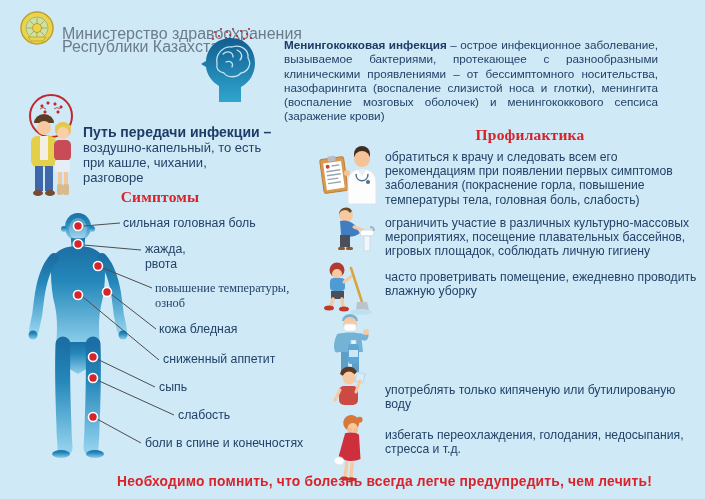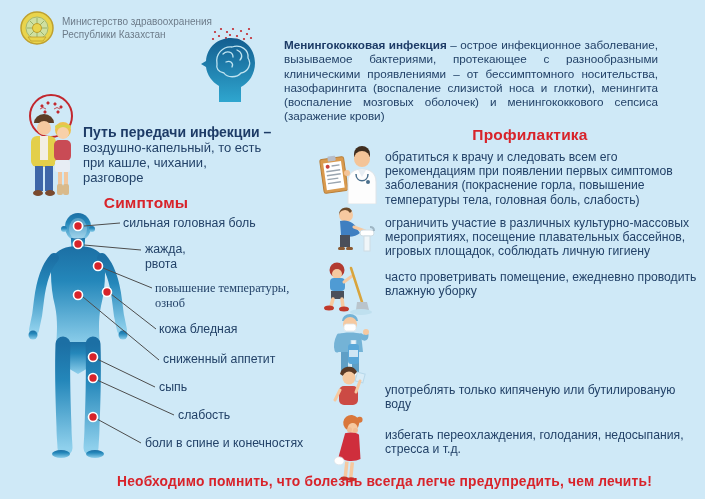--- a/index.html
+++ b/index.html
@@ -3,26 +3,26 @@
 <meta charset="utf-8">
 <style>
   html,body{margin:0;padding:0;}
   #poster{
     position:relative;width:705px;height:499px;overflow:hidden;
     background:#cfe9f7;
     font-family:"Liberation Sans", sans-serif;
     color:#234268;
   }
   .abs{position:absolute;}
-  .ministry{font-size:10px;line-height:12.5px;color:#6d7c8a;}
+  .ministry{font-size:16px;line-height:12.5px;color:#6d7c8a;margin-top:12px;}
   .intro{width:374px;font-size:11.7px;line-height:14.3px;text-align:justify;color:#234268;}
   .intro b{color:#1d3b66;}
   .trans-title{font-size:14px;font-weight:bold;color:#1d3b66;}
   .trans-body{width:182px;font-size:13px;line-height:15.2px;color:#234268;}
-  .section-heading{font-size:15.5px;font-weight:bold;color:#d8232a;text-align:center;letter-spacing:.2px;}
+  .section-heading{font-size:15.5px;font-weight:bold;color:#d8232a;text-align:center;letter-spacing:.2px;font-family:Liberation Serif, serif;}
   .sym{font-size:12.3px;line-height:14.8px;color:#234268;white-space:pre-line;}
   .prev-text{width:312px;font-size:12.2px;line-height:14.2px;color:#234268;}
   .footer{width:705px;text-align:center;font-size:13.8px;font-weight:bold;color:#d8232a;letter-spacing:.2px;}
   svg{display:block;}
 </style>
 </head>
 <body>
 
 <div id="poster">
 
@@ -110,21 +110,21 @@
       <rect x="44" y="80" width="4" height="13" fill="#f2c79e"></rect>
         <rect x="50" y="80" width="4" height="13" fill="#f2c79e"></rect>
       <rect x="43" y="92" width="6" height="11" rx="2" fill="#d9ba8b"></rect>
         <rect x="49" y="92" width="6" height="11" rx="2" fill="#d9ba8b"></rect>
     </svg>
   </div>
 
   <div class="abs trans-title" style="left:83px;top:124px;">Путь передачи инфекции –</div>
   <div class="abs trans-body" style="left:83px;top:140px;">воздушно-капельный, то есть при кашле, чихании, разговоре</div>
 
-  <div class="abs section-heading" style="left:76px;top:188px;width:140px;margin-top:6px;">Симптомы</div>
+  <div class="abs section-heading" style="left:90px;top:188px;width:140px;">Симптомы</div>
 
   <div class="abs" style="left:23px;top:212px;">
     <svg width="112" height="248" viewBox="0 0 112 248">
       <defs>
         <linearGradient id="bodyGrad" x1="0" y1="0" x2="0" y2="1">
           <stop offset="0" stop-color="#1c6fa4"></stop>
             <stop offset="0.35" stop-color="#2487ba"></stop>
             <stop offset="1" stop-color="#8fd0ec"></stop>
         </linearGradient>
       </defs>

